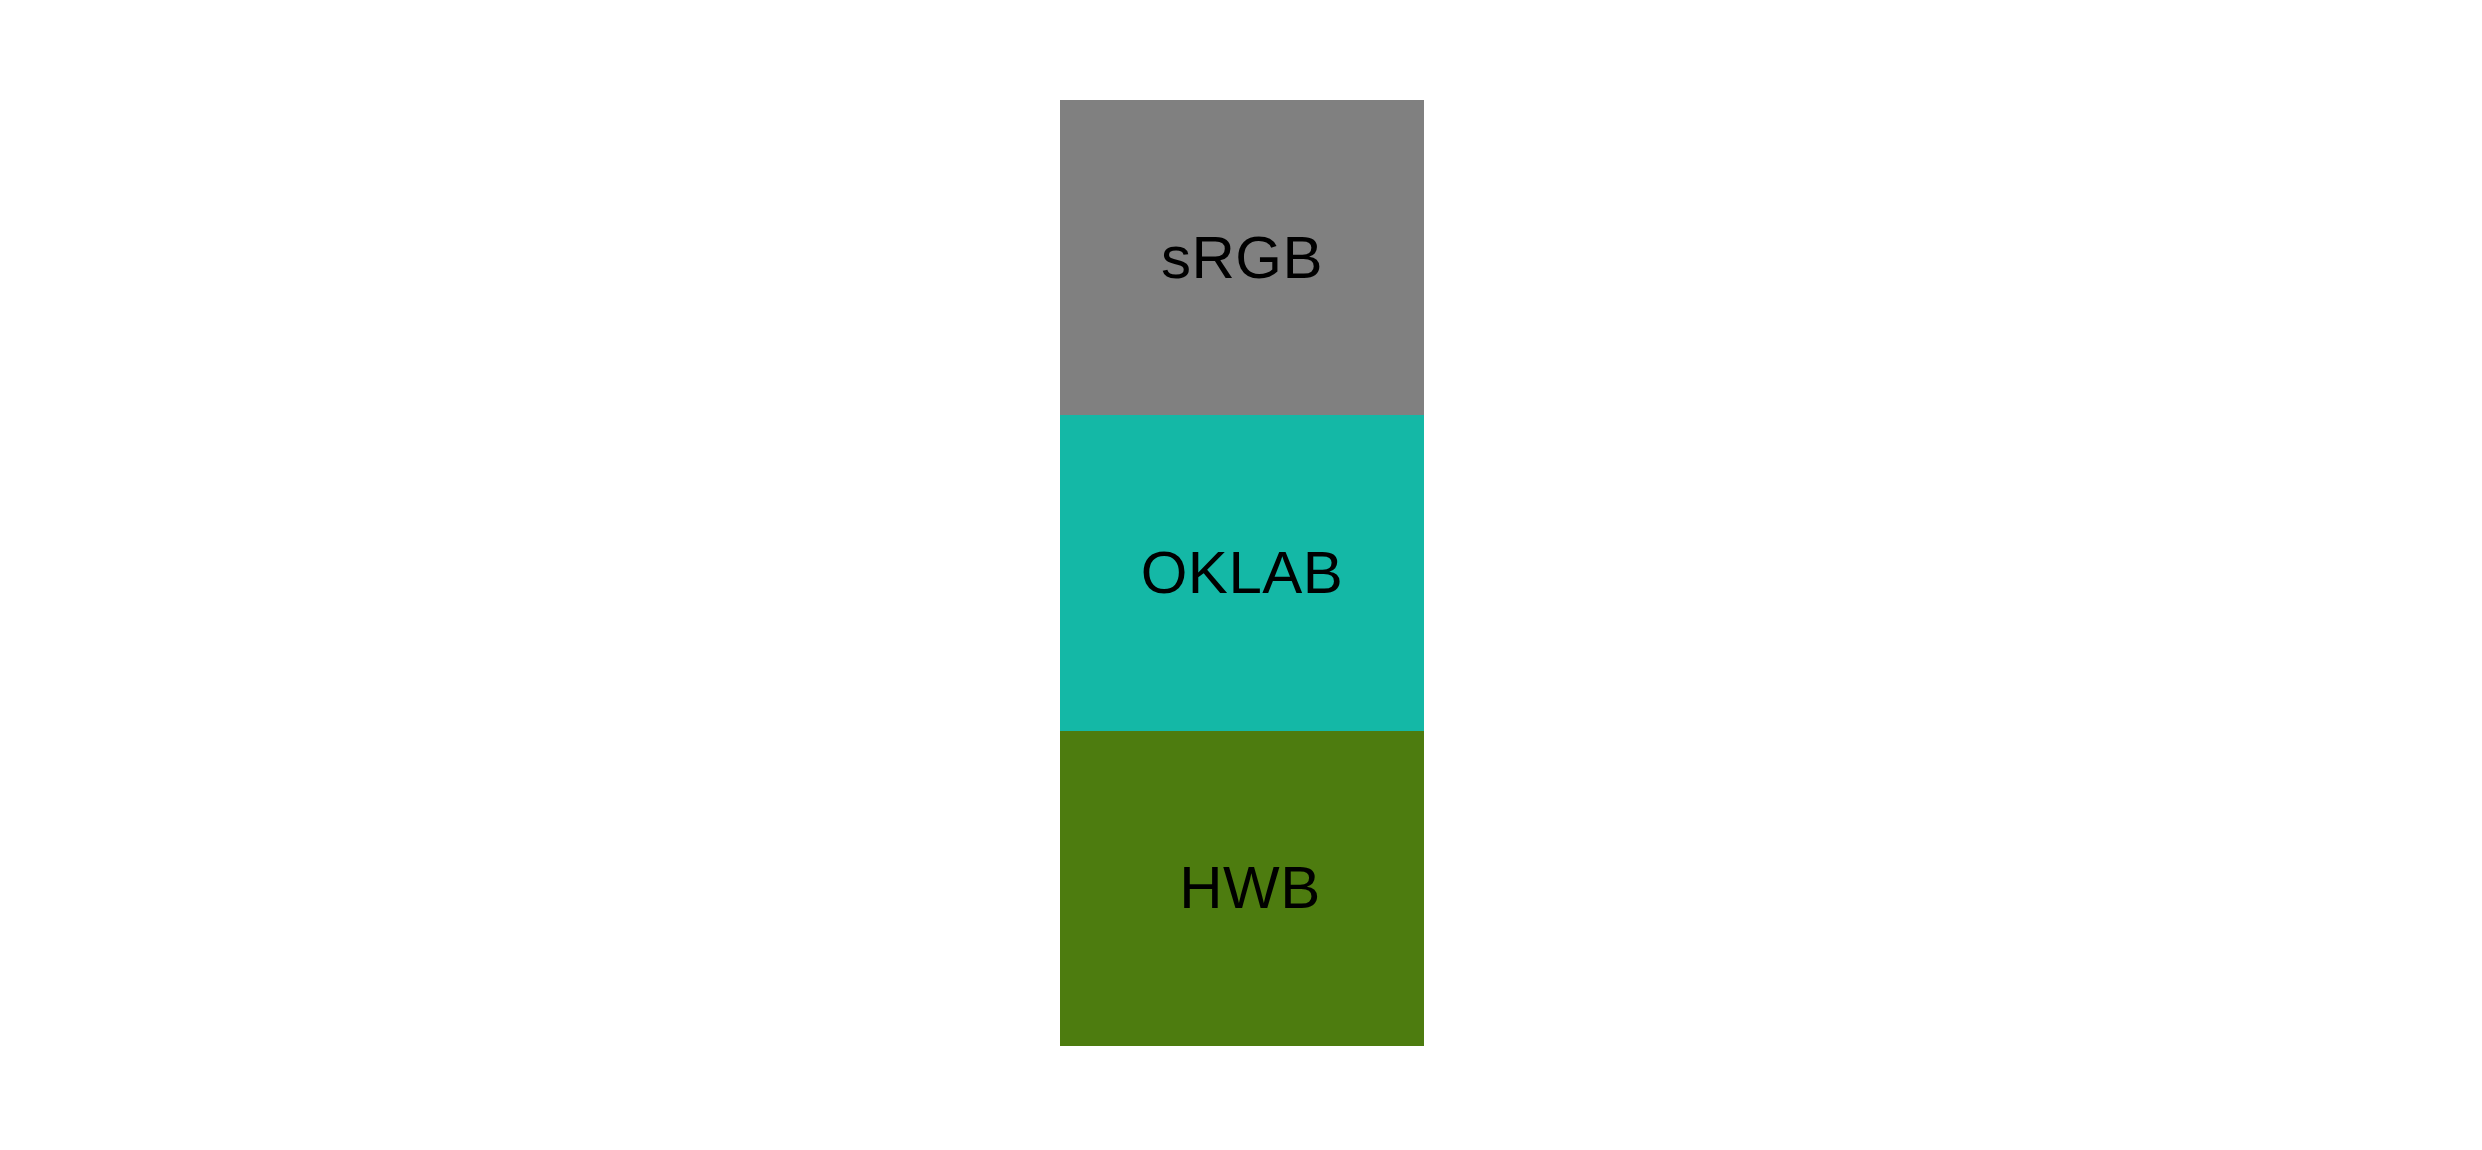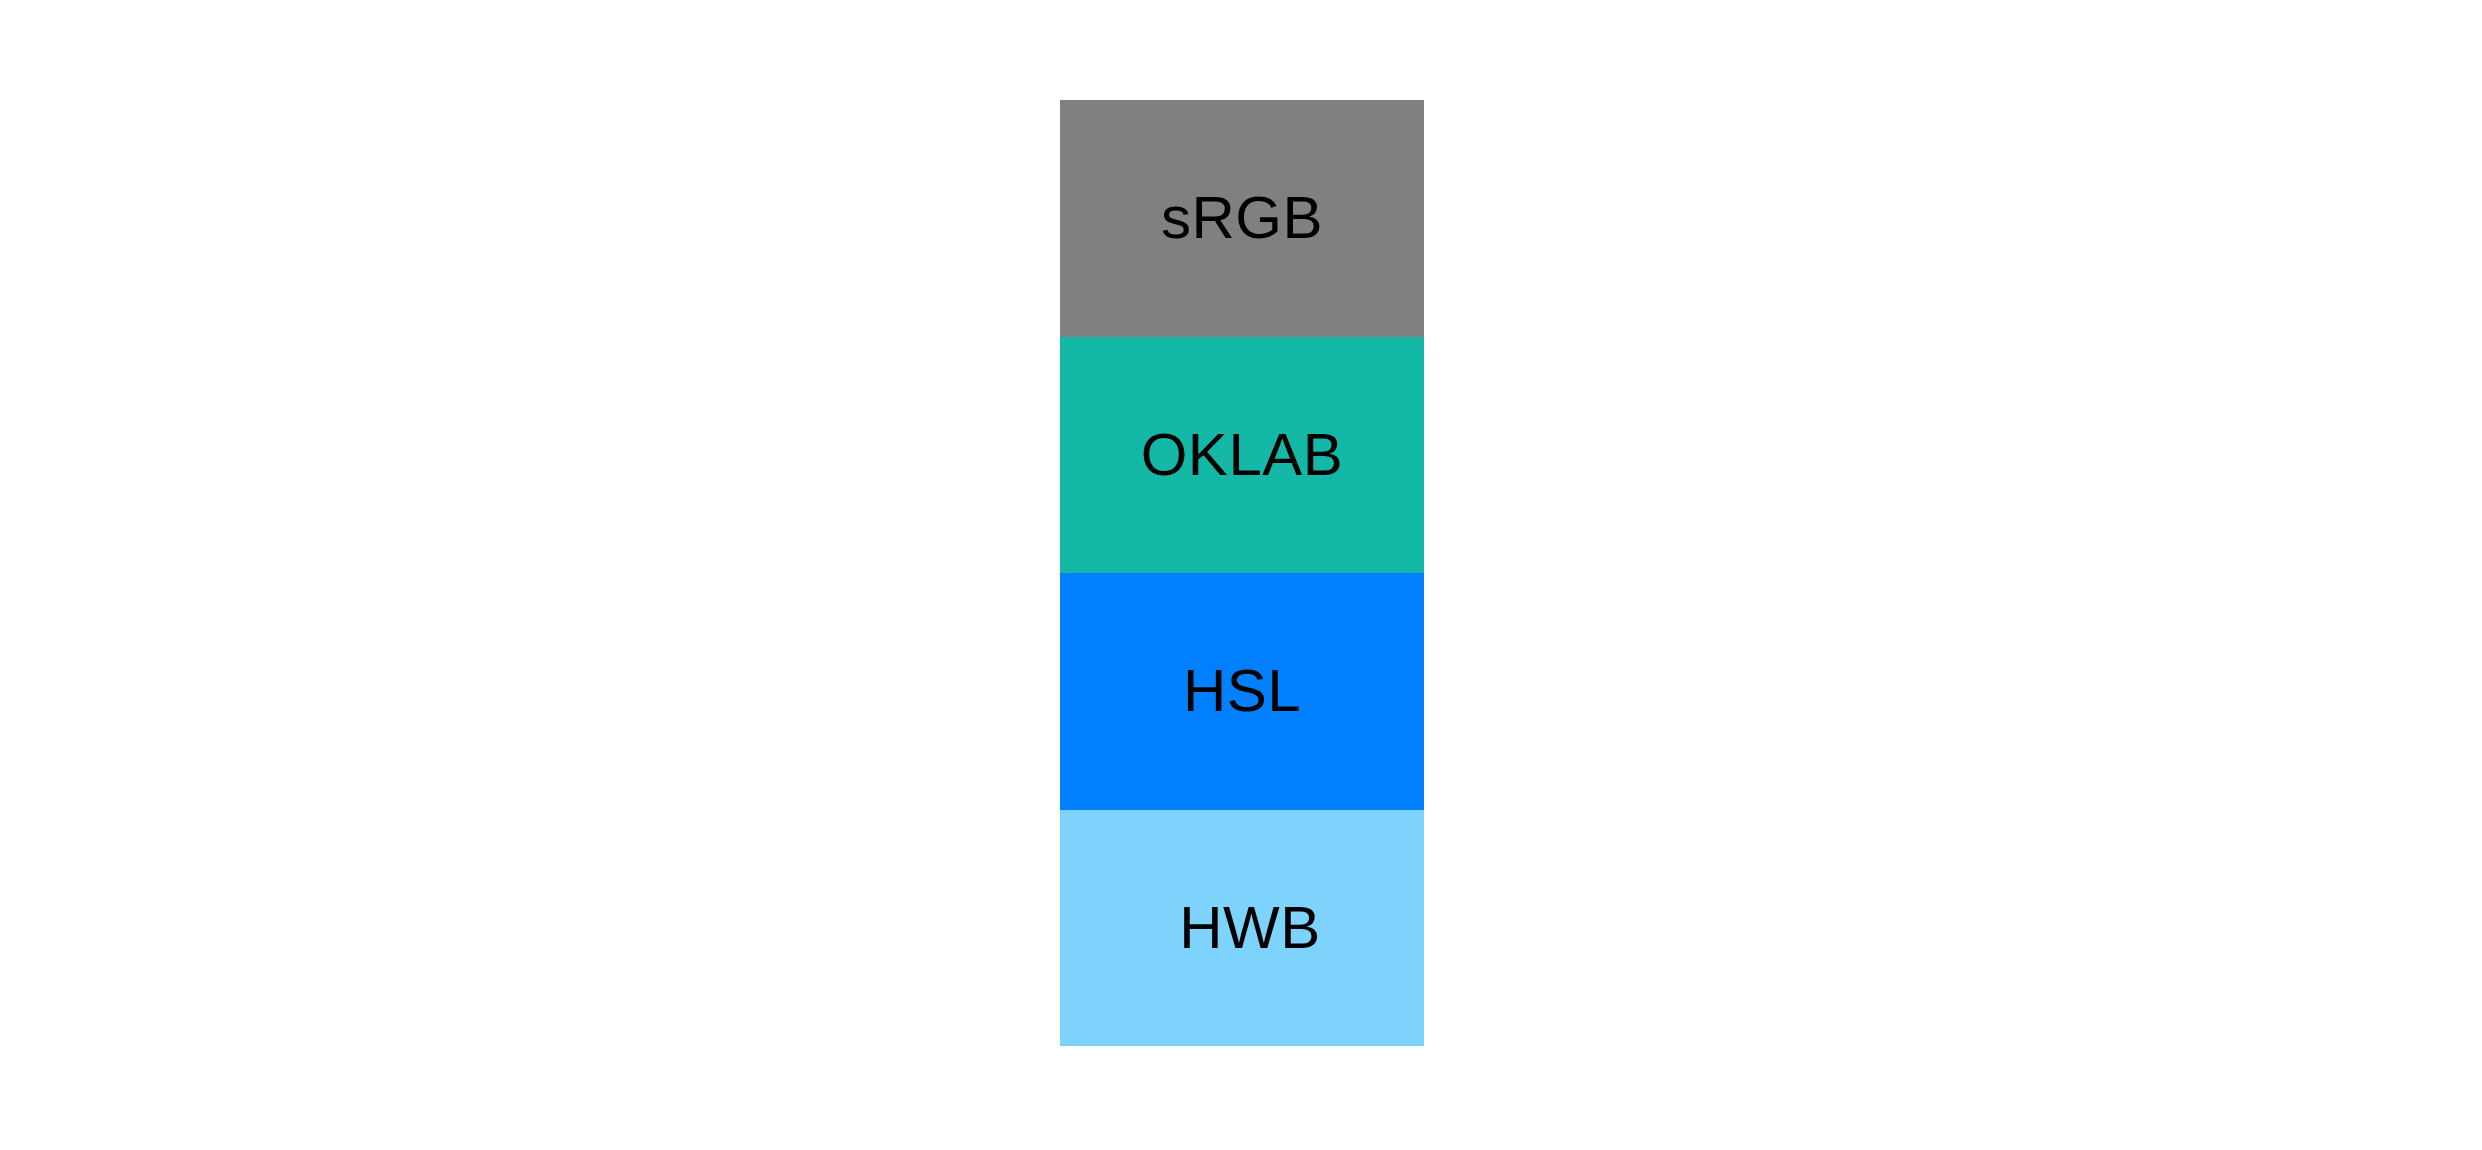--- a/index.html
+++ b/index.html
@@ -59,23 +59,20 @@
   <div id="swatch-stack">
 
     <div class="swatch" style="background-color: rgb(128, 128, 128);">
       <span class="swatch-label" style="color: rgb(0, 0, 0);">sRGB</span>
     </div>
 
     <div class="swatch" style="background-color: #14b8a6;">
       <span class="swatch-label" style="color: rgb(0, 0, 0);">OKLAB</span>
     </div>
 
-    <div class="swatch" style="background-color: rgb(0, 128, 255);">
-      <span class="swatch-label" style="color: rgb(0, 0, 0);">HSL</span>
-    </div>
 
-    <div class="swatch" style="background-color: #7dd3fc; padding-left: 16px;">
+    <div class="swatch" style="background-color: #4d7c0f; padding-left: 16px;">
       <span class="swatch-label" style="color: rgb(0, 0, 0);">HWB</span>
     </div>
 
   </div>
 
 </div>
 
 </body></html>

